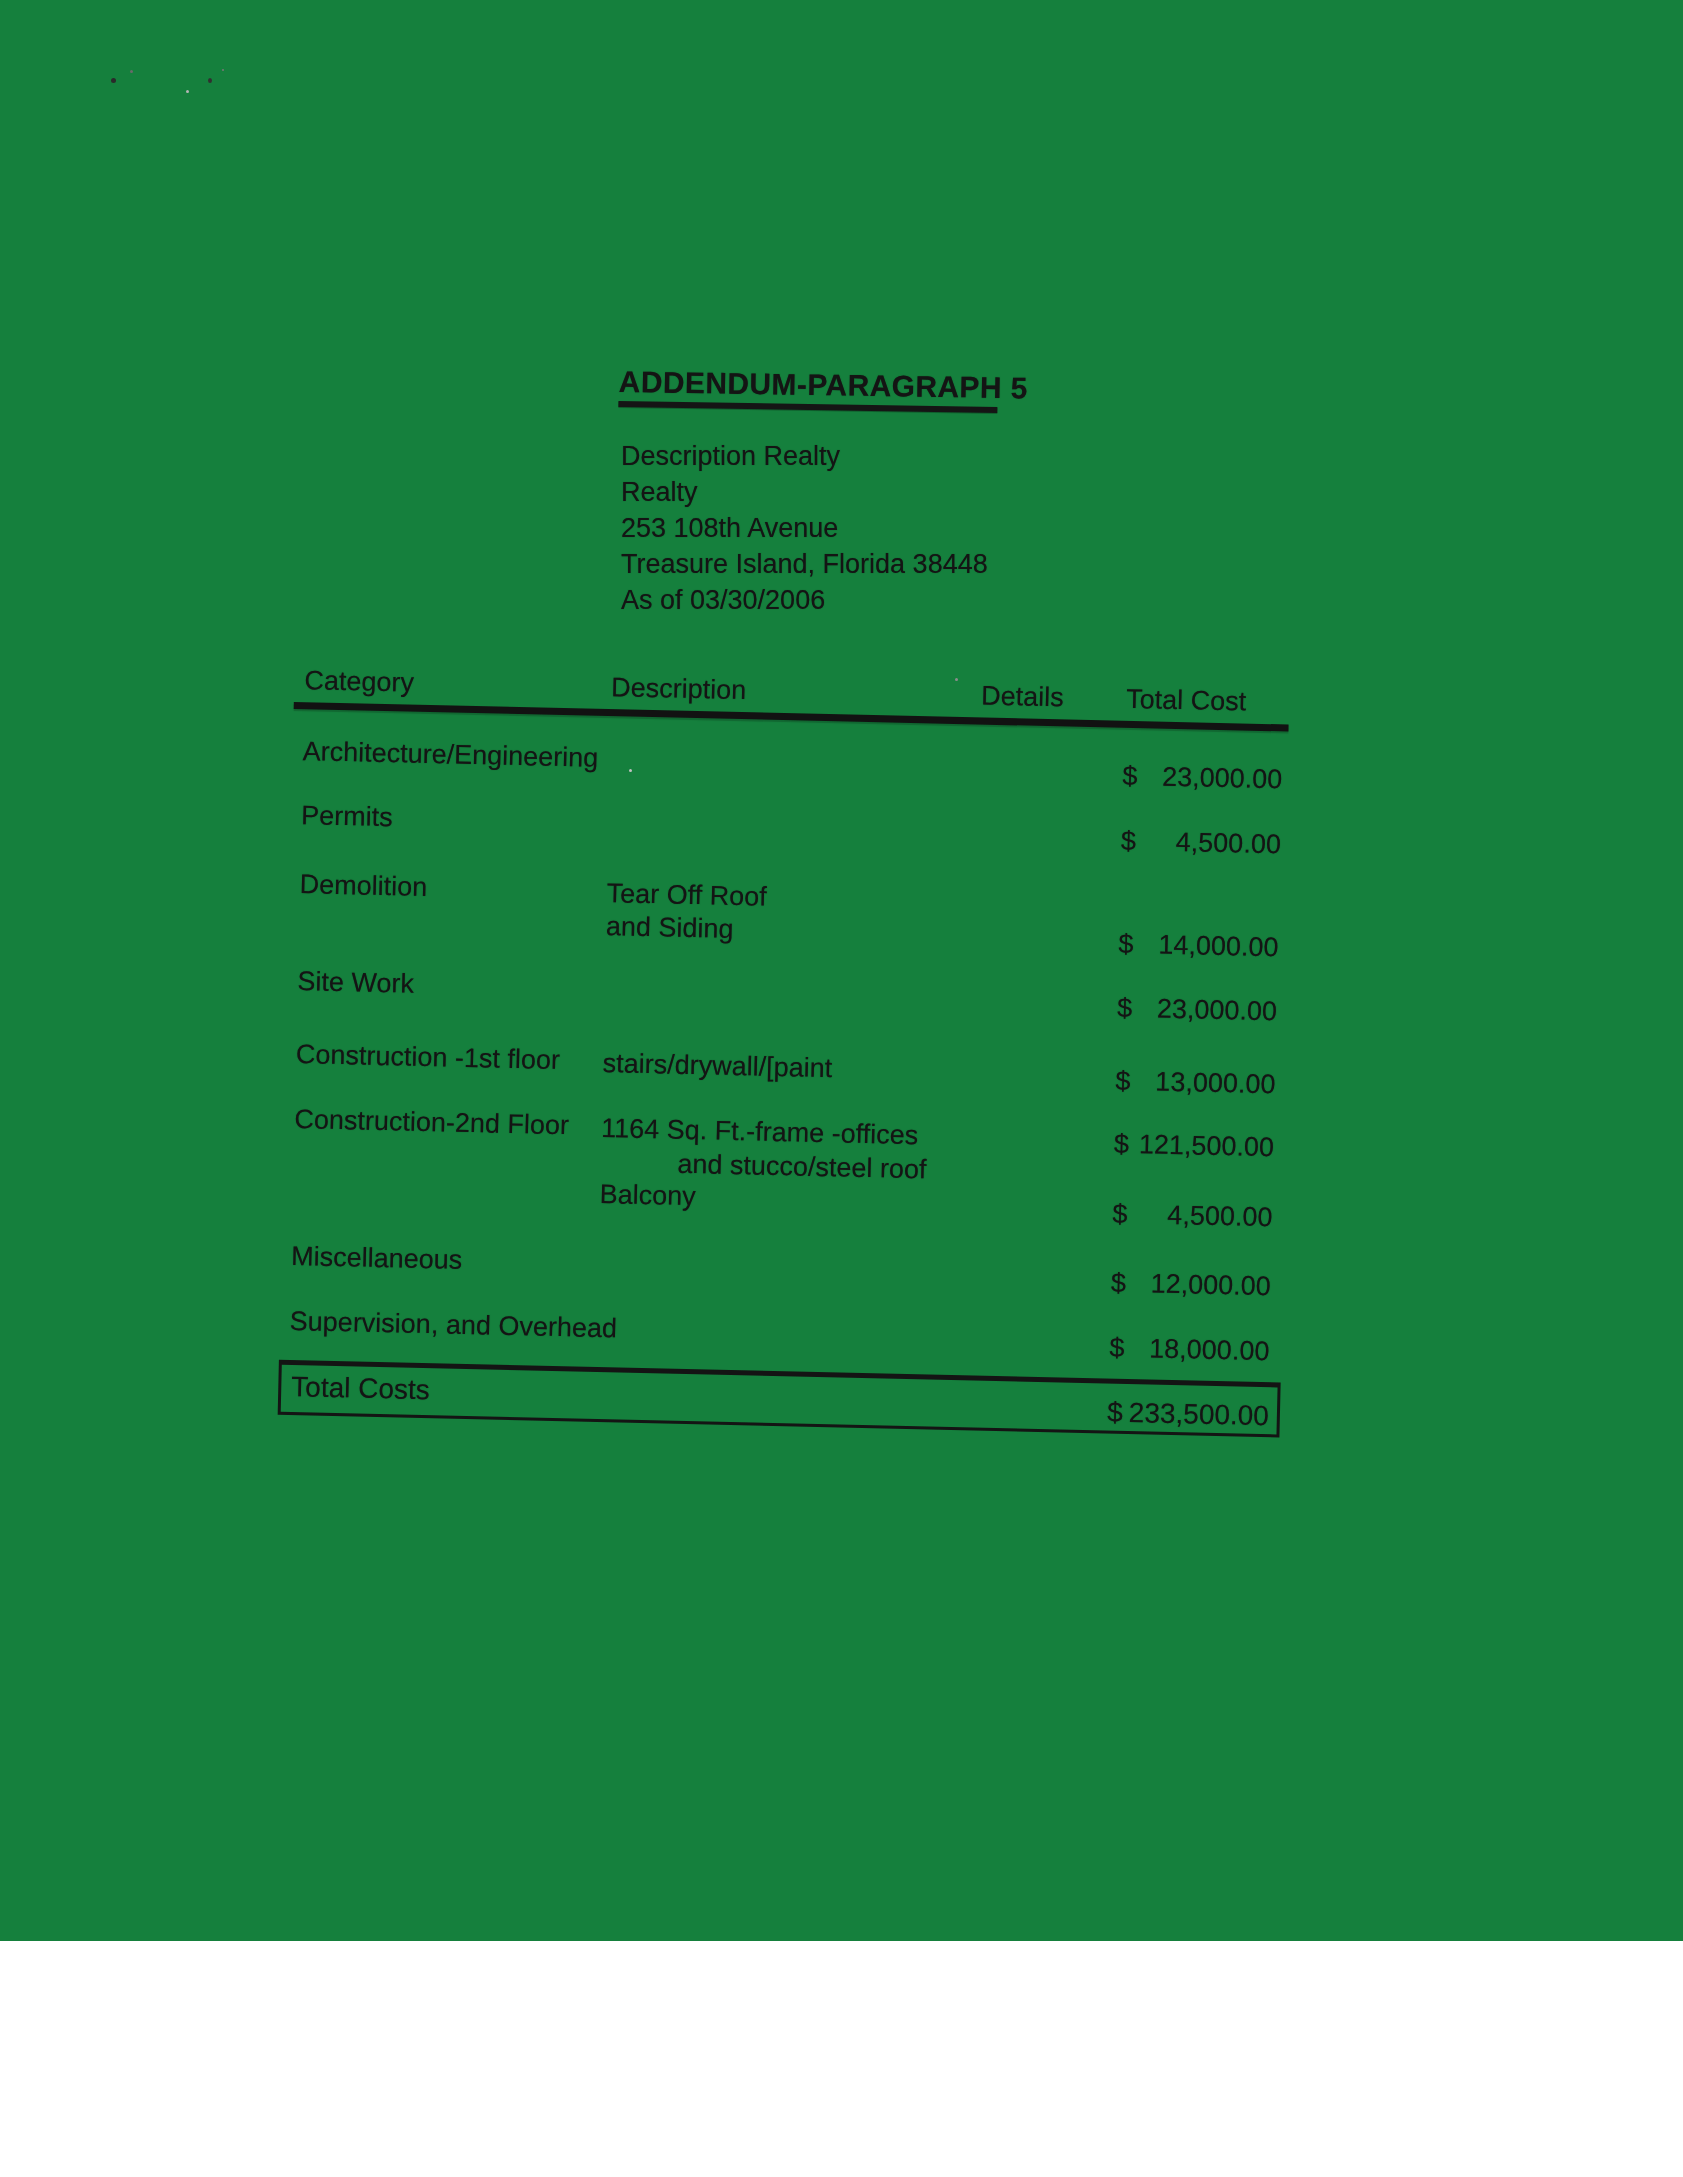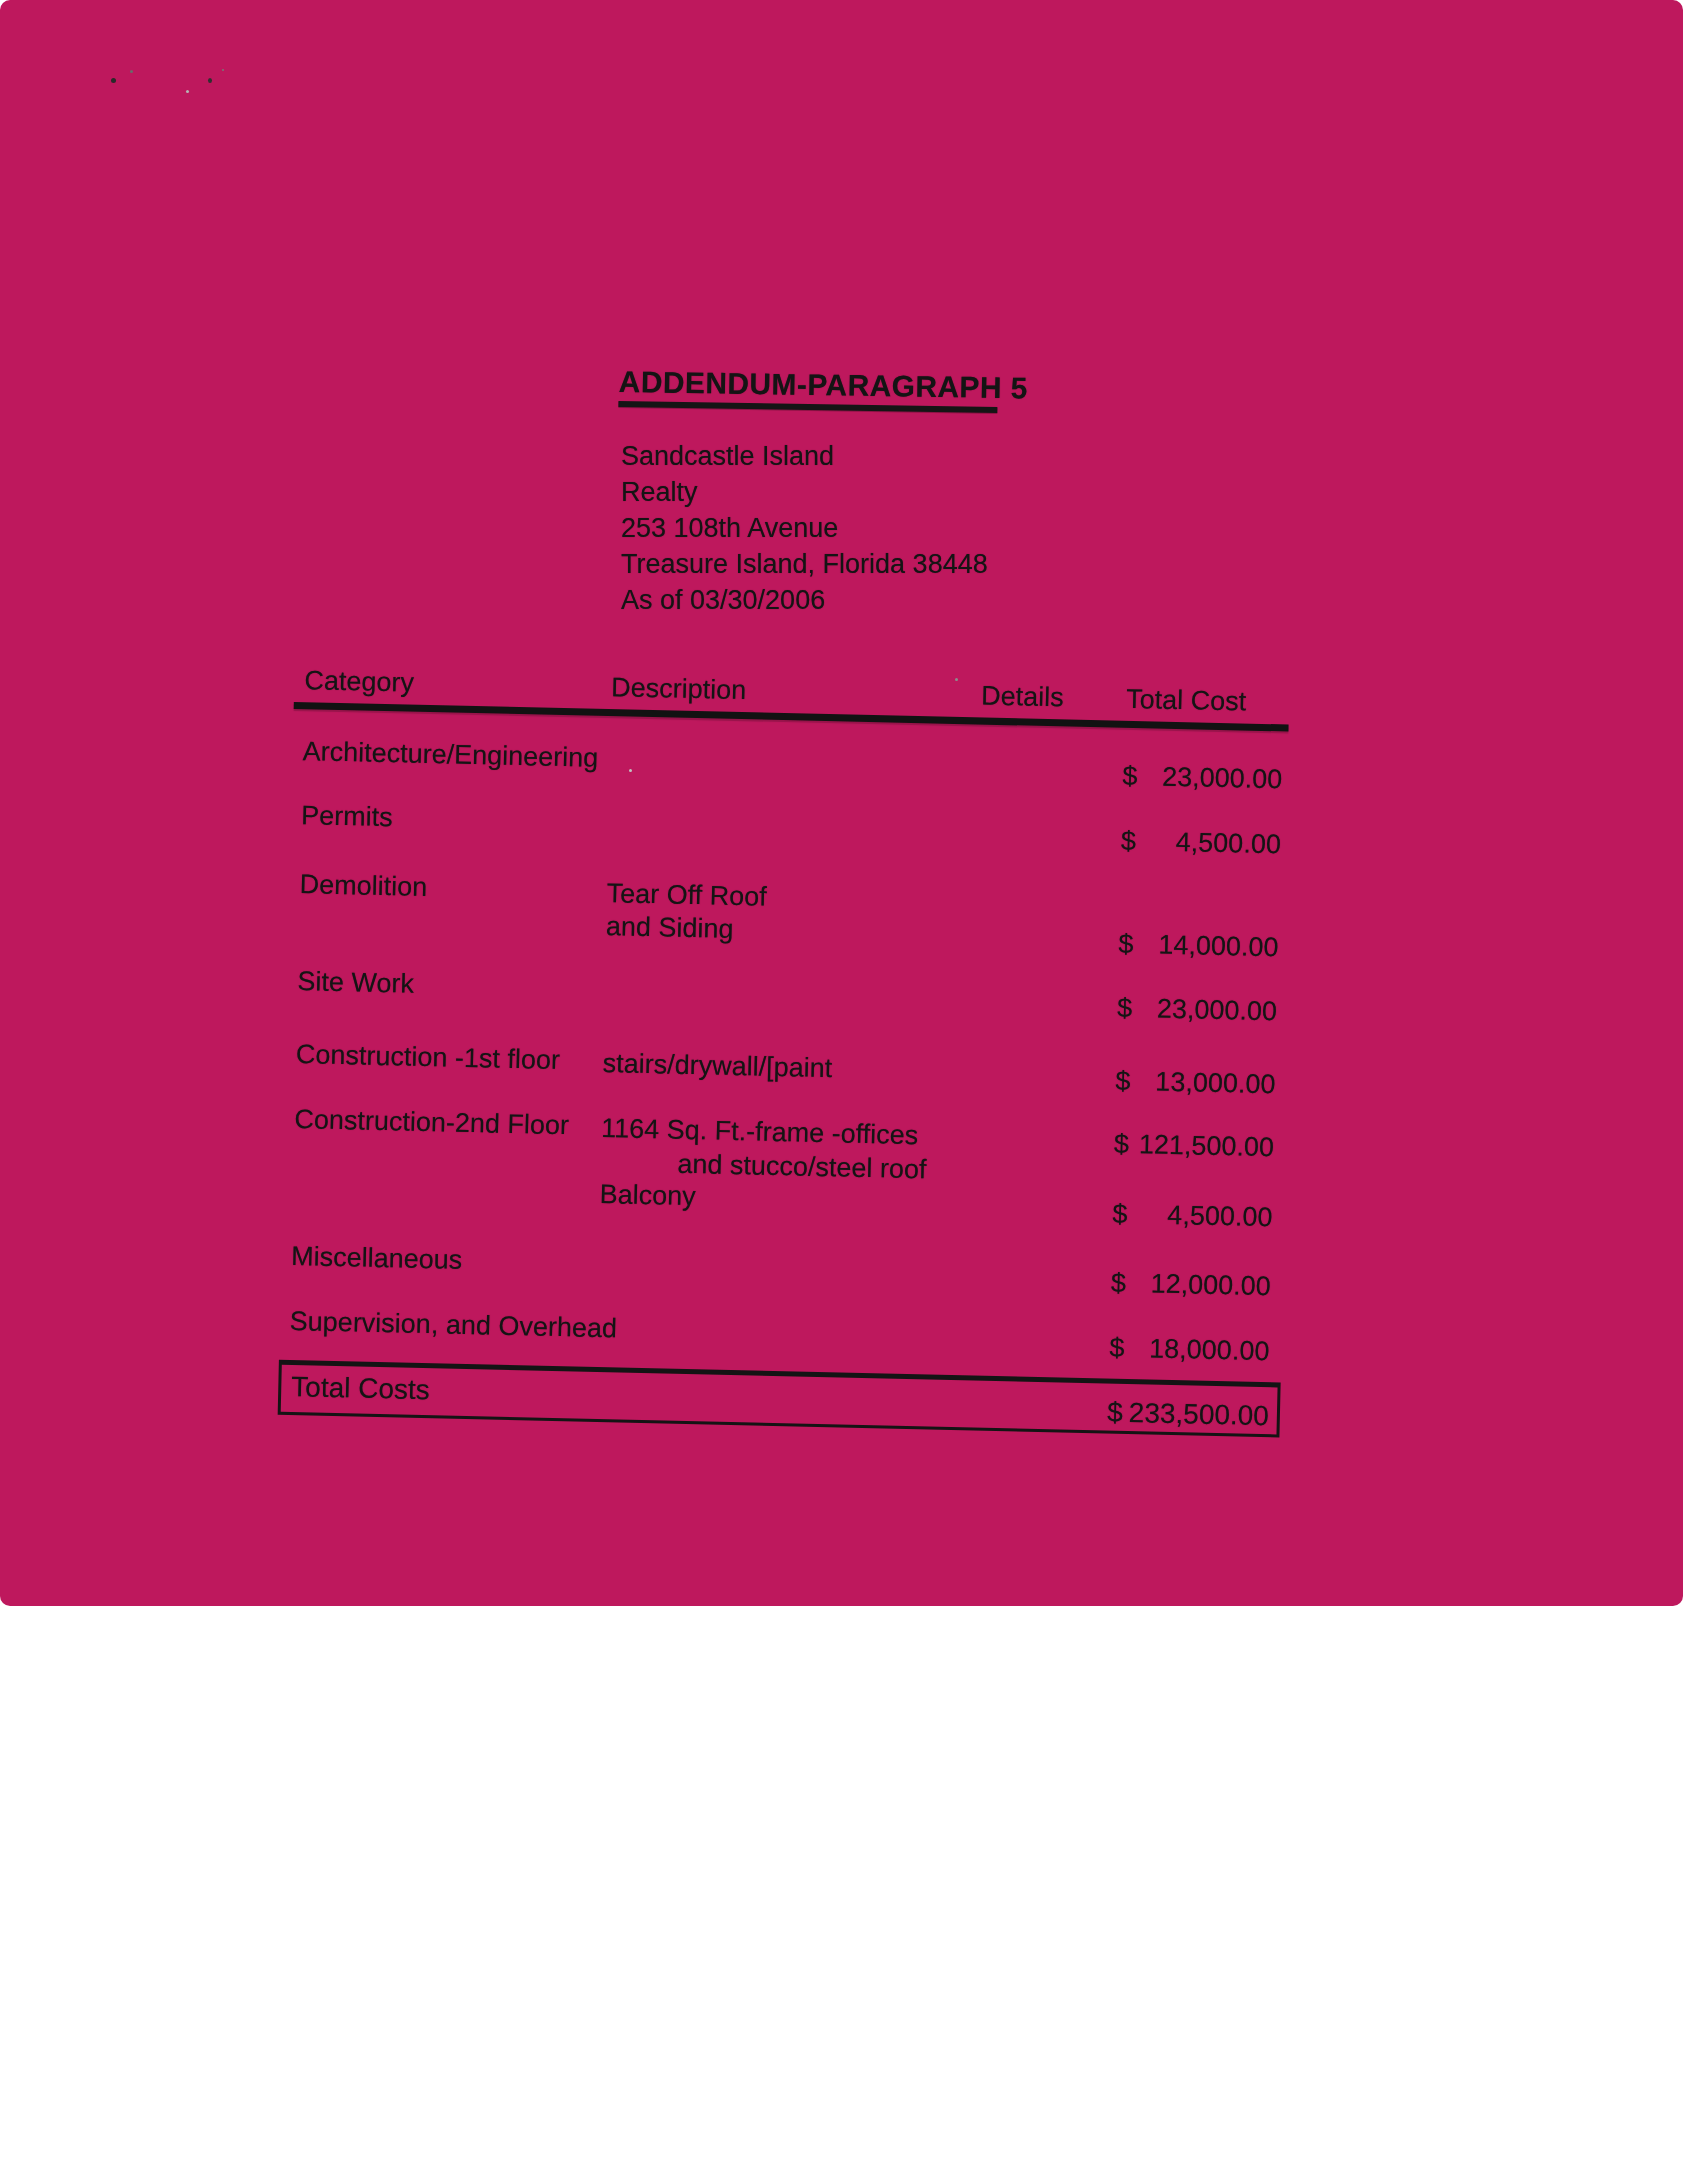--- a/index.html
+++ b/index.html
@@ -1,23 +1,22 @@
 <!DOCTYPE html>
 <html><head>
 <meta charset="utf-8">
 <style>
   html,body{margin:0;padding:0;background:#ffffff;}
   .page{
     position:relative;
-    width:1683px;height:1606px;
-    background:#be185d;
+    width:1683px;height:1941px;
+    background:#15803d;
     font-family:"Liberation Sans", sans-serif;
     color:#141414;
     overflow:hidden;
-    border-radius:10px;
   }
   .scan-text{
     text-shadow:0 0 0.9px rgba(20,20,20,0.55);
     white-space:nowrap;
   }
   
   .title-block{
     position:absolute;left:619px;top:366px;
     transform:rotate(0.9deg);transform-origin:0 0;
   }
@@ -72,21 +71,21 @@
   <div class="speck" style="left:955px;top:678px;width:3px;height:3px;background:#8c8c8c;"></div>
   <div class="speck" style="left:629px;top:769px;width:3px;height:3px;background:#c2c2c2;"></div>
   <div class="speck" style="left:1129px;top:2126px;width:4px;height:4px;background:#3a3a3a;"></div>
 
   <div class="title-block">
     <div class="doc-title scan-text">ADDENDUM-PARAGRAPH 5</div>
     <div class="title-underline"></div>
   </div>
 
   <div class="address-block">
-    <div class="scan-text">Sandcastle Island</div>
+    <div class="scan-text">Description Realty</div>
     <div class="scan-text">Realty</div>
     <div class="scan-text">253 108th Avenue</div>
     <div class="scan-text">Treasure Island, Florida 38448</div>
     <div class="scan-text">As of 03/30/2006</div>
   </div>
 
   <div class="table-block">
 
     <div class="col-head scan-text" style="left:8px;">Category</div>
     <div class="col-head scan-text" style="left:315px;">Description</div>

